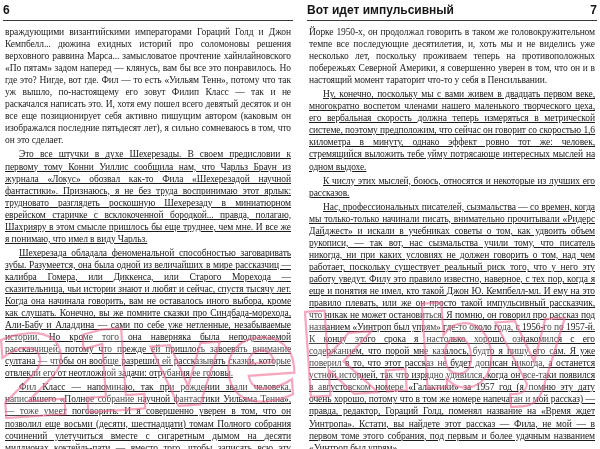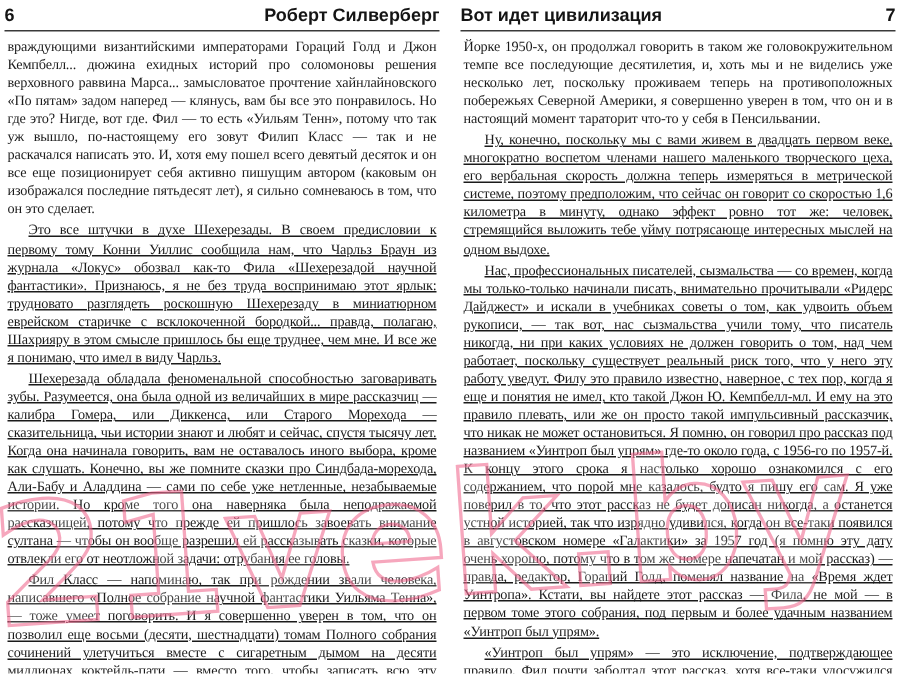--- a/index.html
+++ b/index.html
@@ -63,38 +63,38 @@
   }
 </style>
 </head>
 <body>
 
 <div>
 
   <div class="page page-left">
     <div class="pagehead">
       <span class="pagenum">6</span>
-      <span class="runtitle">Роберт Силверберг</span>
     </div>
     <div class="page-body">
         <p class="para">враждующими византийскими императорами Гораций Голд и Джон Кемпбелл... дюжина ехидных историй про соломоновы решения верховного раввина Марса... замысловатое прочтение хайнлайновского «По пятам» задом наперед — клянусь, вам бы все это понравилось. Но где это? Нигде, вот где. Фил — то есть «Уильям Тенн», потому что так уж вышло, по-настоящему его зовут Филип Класс — так и не раскачался написать это. И, хотя ему пошел всего девятый десяток и он все еще позиционирует себя активно пишущим автором (каковым он изображался последние пятьдесят лет), я сильно сомневаюсь в том, что он это сделает.</p>
         <p class="para indent">Это все штучки в духе Шехерезады. В своем предисловии к первому тому Конни Уиллис сообщила нам, что Чарльз Браун из журнала «Локус» обозвал как-то Фила «Шехерезадой научной фантастики». Признаюсь, я не без труда воспринимаю этот ярлык: трудновато разглядеть роскошную Шехерезаду в миниатюрном еврейском старичке с всклокоченной бородкой... правда, полагаю, Шахрияру в этом смысле пришлось бы еще труднее, чем мне. И все же я понимаю, что имел в виду Чарльз.</p>
         <p class="para indent">Шехерезада обладала феноменальной способностью заговаривать зубы. Разумеется, она была одной из величайших в мире рассказчиц — калибра Гомера, или Диккенса, или Старого Морехода — сказительница, чьи истории знают и любят и сейчас, спустя тысячу лет. Когда она начинала говорить, вам не оставалось иного выбора, кроме как слушать. Конечно, вы же помните сказки про Синдбада-морехода, Али-Бабу и Аладдина — сами по себе уже нетленные, незабываемые истории. Но кроме того она наверняка была неподражаемой рассказчицей, потому что прежде ей пришлось завоевать внимание султана — чтобы он вообще разрешил ей рассказывать сказки, которые отвлекли его от неотложной задачи: отрубания ее головы.</p>
         <p class="para indent">Фил Класс — напоминаю, так при рождении звали человека, написавшего «Полное собрание научной фантастики Уильяма Тенна», — тоже умеет поговорить. И я совершенно уверен в том, что он позволил еще восьми (десяти, шестнадцати) томам Полного собрания сочинений улетучиться вместе с сигаретным дымом на десяти миллионах коктейль-пати — вместо того, чтобы записать всю эту чертову уйму материала.</p>
       </div>
   </div>
 
   <div class="page page-right">
     <div class="pagehead">
-      <span class="runtitle">Вот идет цивилизация</span>
+      <span class="runtitle">Вот идет импульсивный</span>
       <span class="pagenum">7</span>
     </div>
     <div class="page-body">
         <p class="para">Йорке 1950-х, он продолжал говорить в таком же головокружительном темпе все последующие десятилетия, и, хоть мы и не виделись уже несколько лет, поскольку проживаем теперь на противоположных побережьях Северной Америки, я совершенно уверен в том, что он и в настоящий момент тараторит что-то у себя в Пенсильвании.</p>
         <p class="para indent">Ну, конечно, поскольку мы с вами живем в двадцать первом веке, многократно воспетом членами нашего маленького творческого цеха, его вербальная скорость должна теперь измеряться в метрической системе, поэтому предположим, что сейчас он говорит со скоростью 1,6 километра в минуту, однако эффект ровно тот же: человек, стремящийся выложить тебе уйму потрясающе интересных мыслей на одном выдохе.</p>
+        <p class="para indent">К числу этих мыслей, боюсь, относятся и некоторые из лучших его рассказов.</p>
         <p class="para indent">Нас, профессиональных писателей, сызмальства — со времен, когда мы только-только начинали писать, внимательно прочитывали «Ридерс Дайджест» и искали в учебниках советы о том, как удвоить объем рукописи, — так вот, нас сызмальства учили тому, что писатель никогда, ни при каких условиях не должен говорить о том, над чем работает, поскольку существует реальный риск того, что у него эту работу уведут. Филу это правило известно, наверное, с тех пор, когда я еще и понятия не имел, кто такой Джон Ю. Кемпбелл-мл. И ему на это правило плевать, или же он просто такой импульсивный рассказчик, что никак не может остановиться. Я помню, он говорил про рассказ под названием «Уинтроп был упрям» где-то около года, с 1956-го по 1957-й. К концу этого срока я настолько хорошо ознакомился с его содержанием, что порой мне казалось, будто я пишу его сам. Я уже поверил в то, что этот рассказ не будет дописан никогда, а останется устной историей, так что изрядно удивился, когда он все-таки появился в августовском номере «Галактики» за 1957 год (я помню эту дату очень хорошо, потому что в том же номере напечатан и мой рассказ) — правда, редактор, Гораций Голд, поменял название на «Время ждет Уинтропа». Кстати, вы найдете этот рассказ — Фила, не мой — в первом томе этого собрания, под первым и более удачным названием «Уинтроп был упрям».</p>
         <p class="para indent">«Уинтроп был упрям» — это исключение, подтверждающее правило. Фил почти заболтал этот рассказ, хотя все-таки удосужился его написать. Это ехидная, восхитительно ехидная история, почти столь же прекрасная, как те, которых вы не прочитаете, потому что записать их Фил так и не удосужился. Примерно так же вышло с другим произведением (которое вошло в этот том), «Обитатели стен», — он все</p>
       </div>
   </div>
 
   <div class="watermark" style="-webkit-text-stroke: 2.2px rgba(239, 95, 135, 0.55);">21vek.by</div>
 
 </div>
 
 </body></html>

